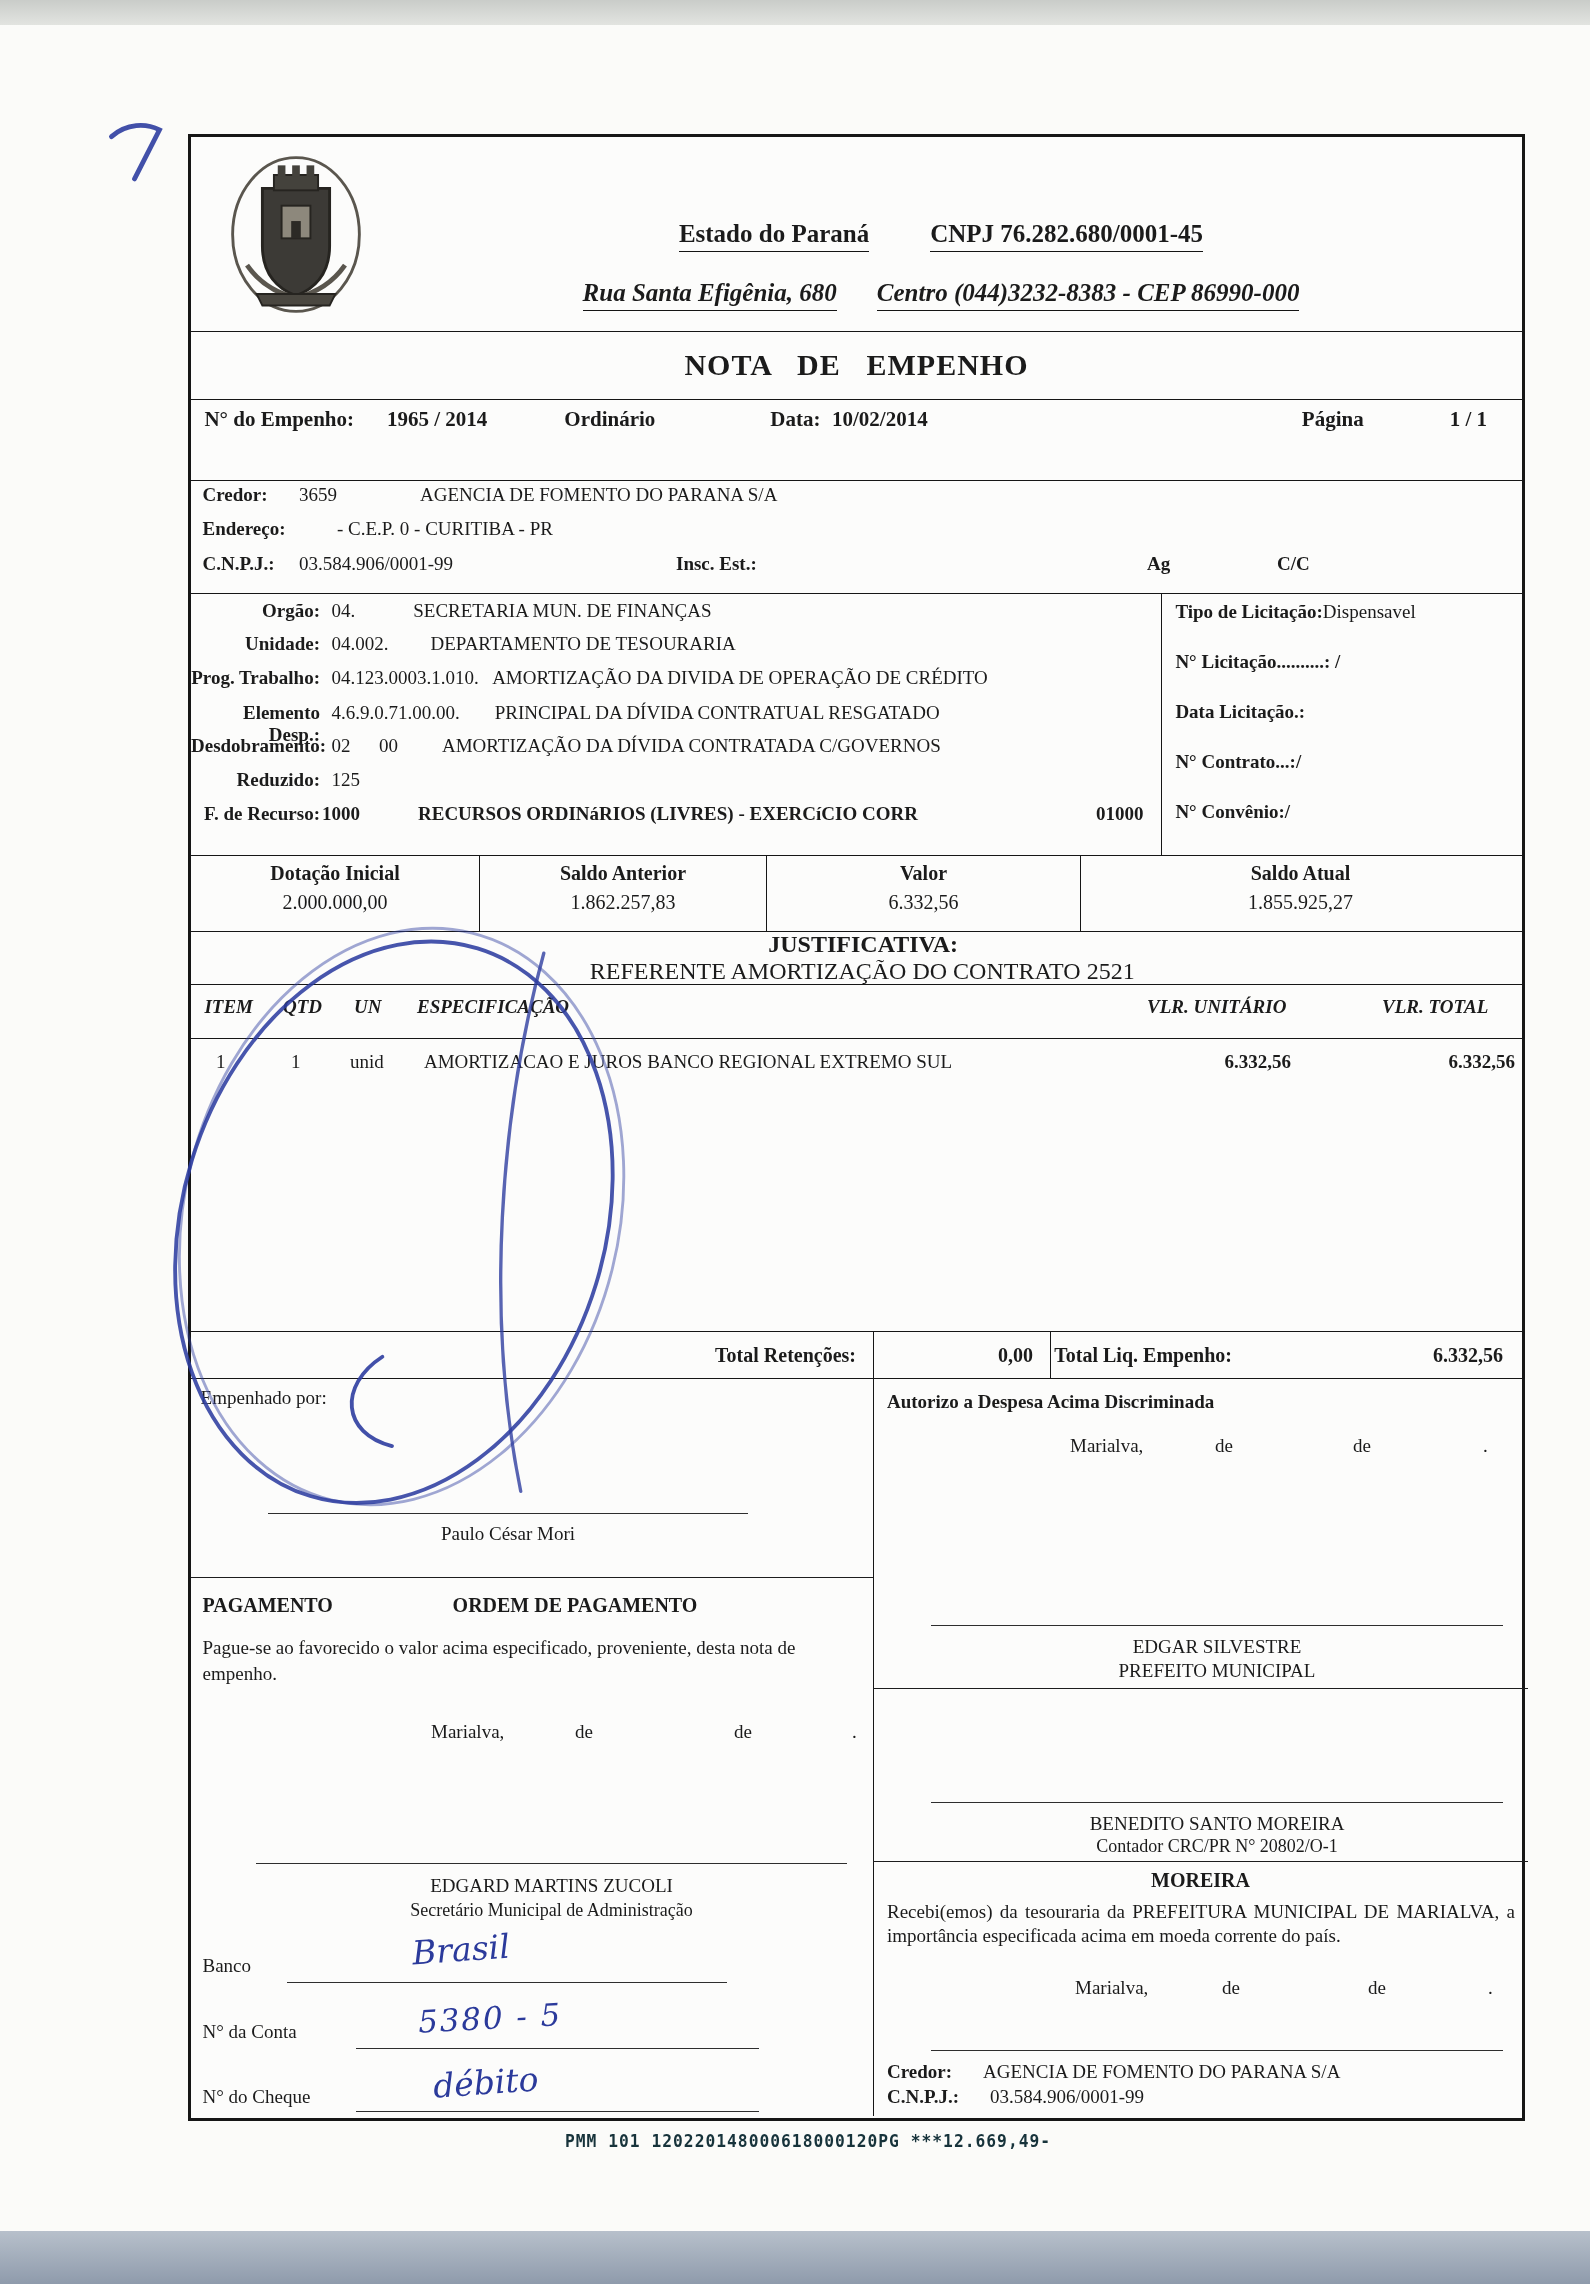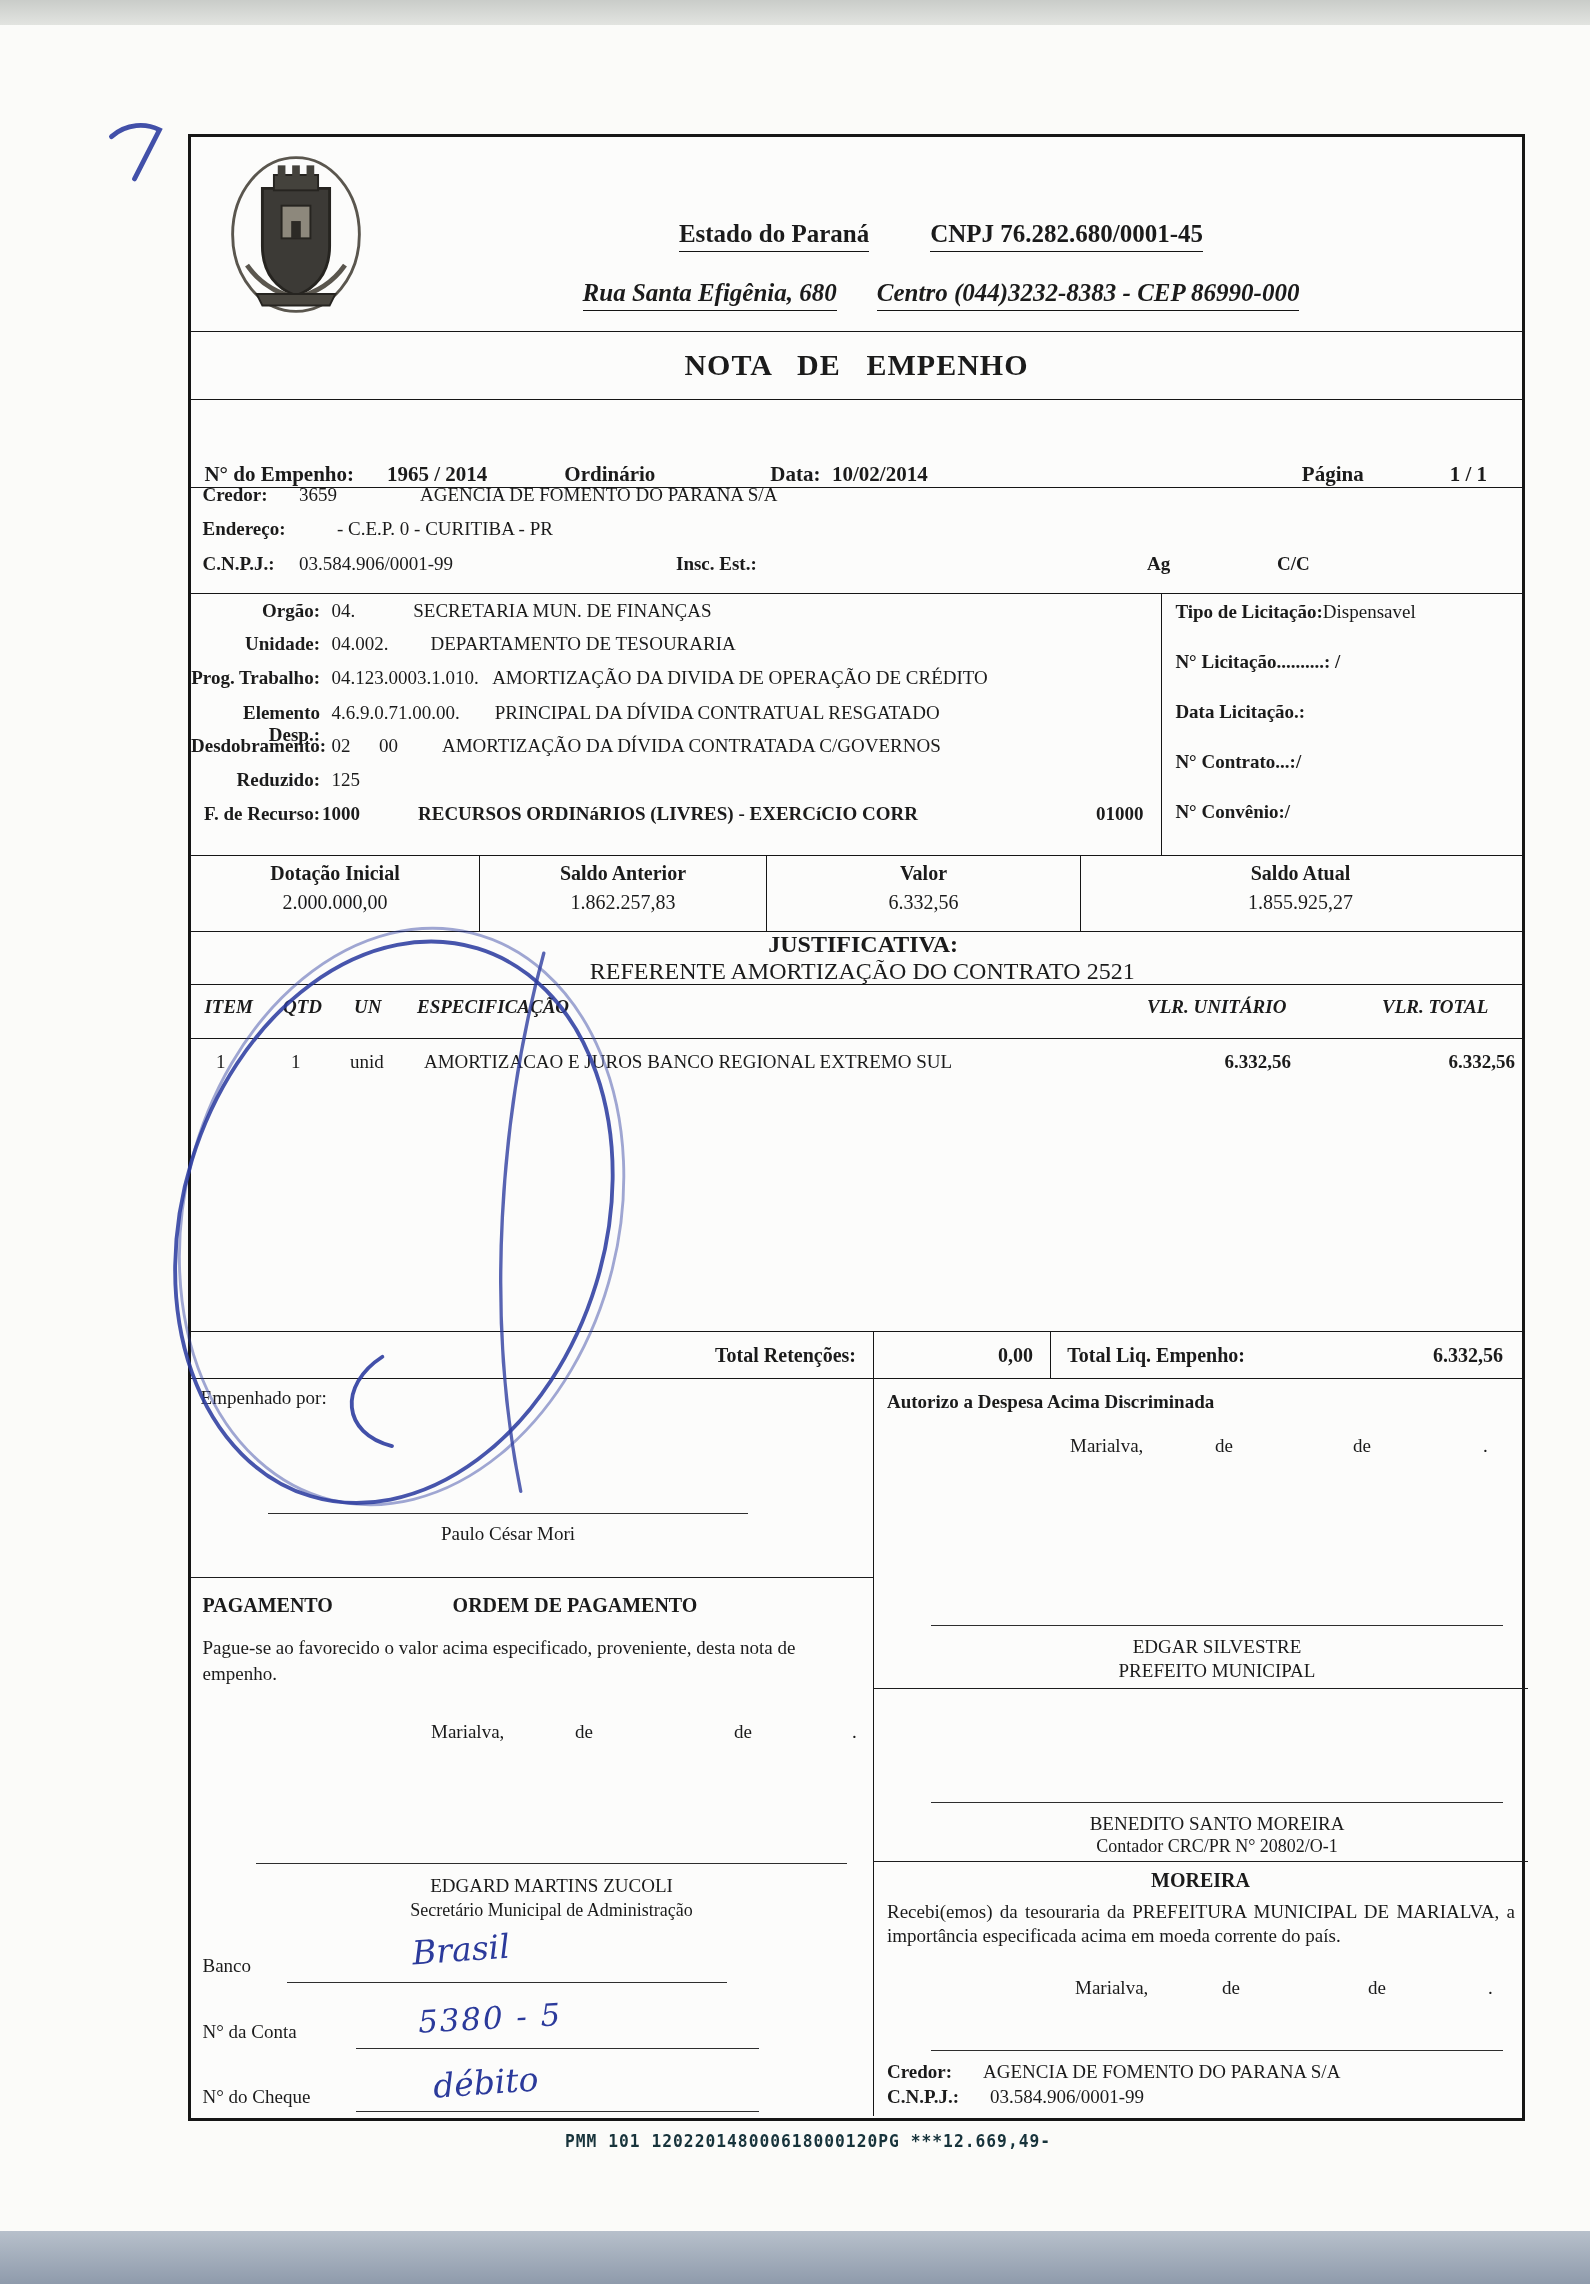--- a/index.html
+++ b/index.html
@@ -58,21 +58,21 @@
       <div class="a" style="left:192px;top:142px;right:23px;display:flex;justify-content:center;gap:40px;font-size:25px;font-style:italic;">
         <span class="b ul">Rua Santa Efigênia, 680</span>
         <span class="b ul">Centro  (044)3232-8383  -  CEP 86990-000</span>
       </div>
     </div>
 
     <div class="a" style="left:0;top:194px;width:100%;height:68px;border-bottom:1.9px solid #161616;display:flex;align-items:center;justify-content:center;">
       <span class="b" style="font-size:30px;word-spacing:17.3px;letter-spacing:1px;">NOTA DE EMPENHO</span>
     </div>
 
-    <div class="a b" style="left:0;top:277px;width:100%;height:73px;border-bottom:1.9px solid #161616;display:flex;align-items:flex-end;font-size:21px;">
+    <div class="a b" style="left:0;top:270px;width:100%;height:73px;border-bottom:1.9px solid #161616;display:flex;align-items:flex-start;font-size:21px;">
       <span style="margin-left:13.4px;">N° do Empenho:</span>
       <span style="margin-left:33px;">1965 / 2014</span>
       <span style="margin-left:77px;">Ordinário</span>
       <span style="margin-left:115px;">Data:</span>
       <span style="margin-left:11.5px;">10/02/2014</span>
       <span style="margin-left:auto;margin-right:86px;">Página</span>
       <span style="margin-right:35px;">1 / 1</span>
     </div>
 
     <div class="a" style="left:0;top:335px;width:100%;height:121px;border-bottom:1.9px solid #161616;">
@@ -175,21 +175,21 @@
       <span class="a" style="left:100px;top:13.4px;">1</span>
       <span class="a" style="left:159px;top:13.4px;">unid</span>
       <span class="a" style="left:233px;top:13.4px;">AMORTIZACAO E JUROS BANCO REGIONAL EXTREMO SUL</span>
       <span class="a b r" style="left:922px;top:13.4px;width:178px;">6.332,56</span>
       <span class="a b r" style="left:1143px;top:13.4px;width:181px;">6.332,56</span>
     </div>
 
     <div class="a b" style="left:0;top:1194px;width:100%;height:48px;border-top:1.9px solid #161616;border-bottom:1.9px solid #161616;display:flex;align-items:center;font-size:20px;box-sizing:border-box;">
       <span class="r" style="width:665px;padding-right:17.3px;">Total Retenções:</span>
       <span class="r" style="width:178px;padding-right:17.3px;border-left:1.9px solid #161616;border-right:1.9px solid #161616;height:100%;display:flex;align-items:center;justify-content:flex-end;box-sizing:border-box;">0,00</span>
-      <span style="margin-left:16px;">Total Liq. Empenho:</span>
+      <span style="margin-left:3px;">Total Liq. Empenho:</span>
       <span style="margin-left:auto;margin-right:19px;">6.332,56</span>
     </div>
 
     <div class="a" style="left:0;top:1242px;width:100%;height:737px;">
       <div class="a" style="left:682px;top:0;bottom:0;border-left:1.9px solid #161616;"></div>
 
       <span class="a" style="left:9.6px;top:7.7px;">Empenhado por:</span>
       <div class="a sigline" style="left:77px;top:134px;width:480px;"></div>
       <div class="a c" style="left:77px;top:144px;width:480px;">Paulo César Mori</div>
 

